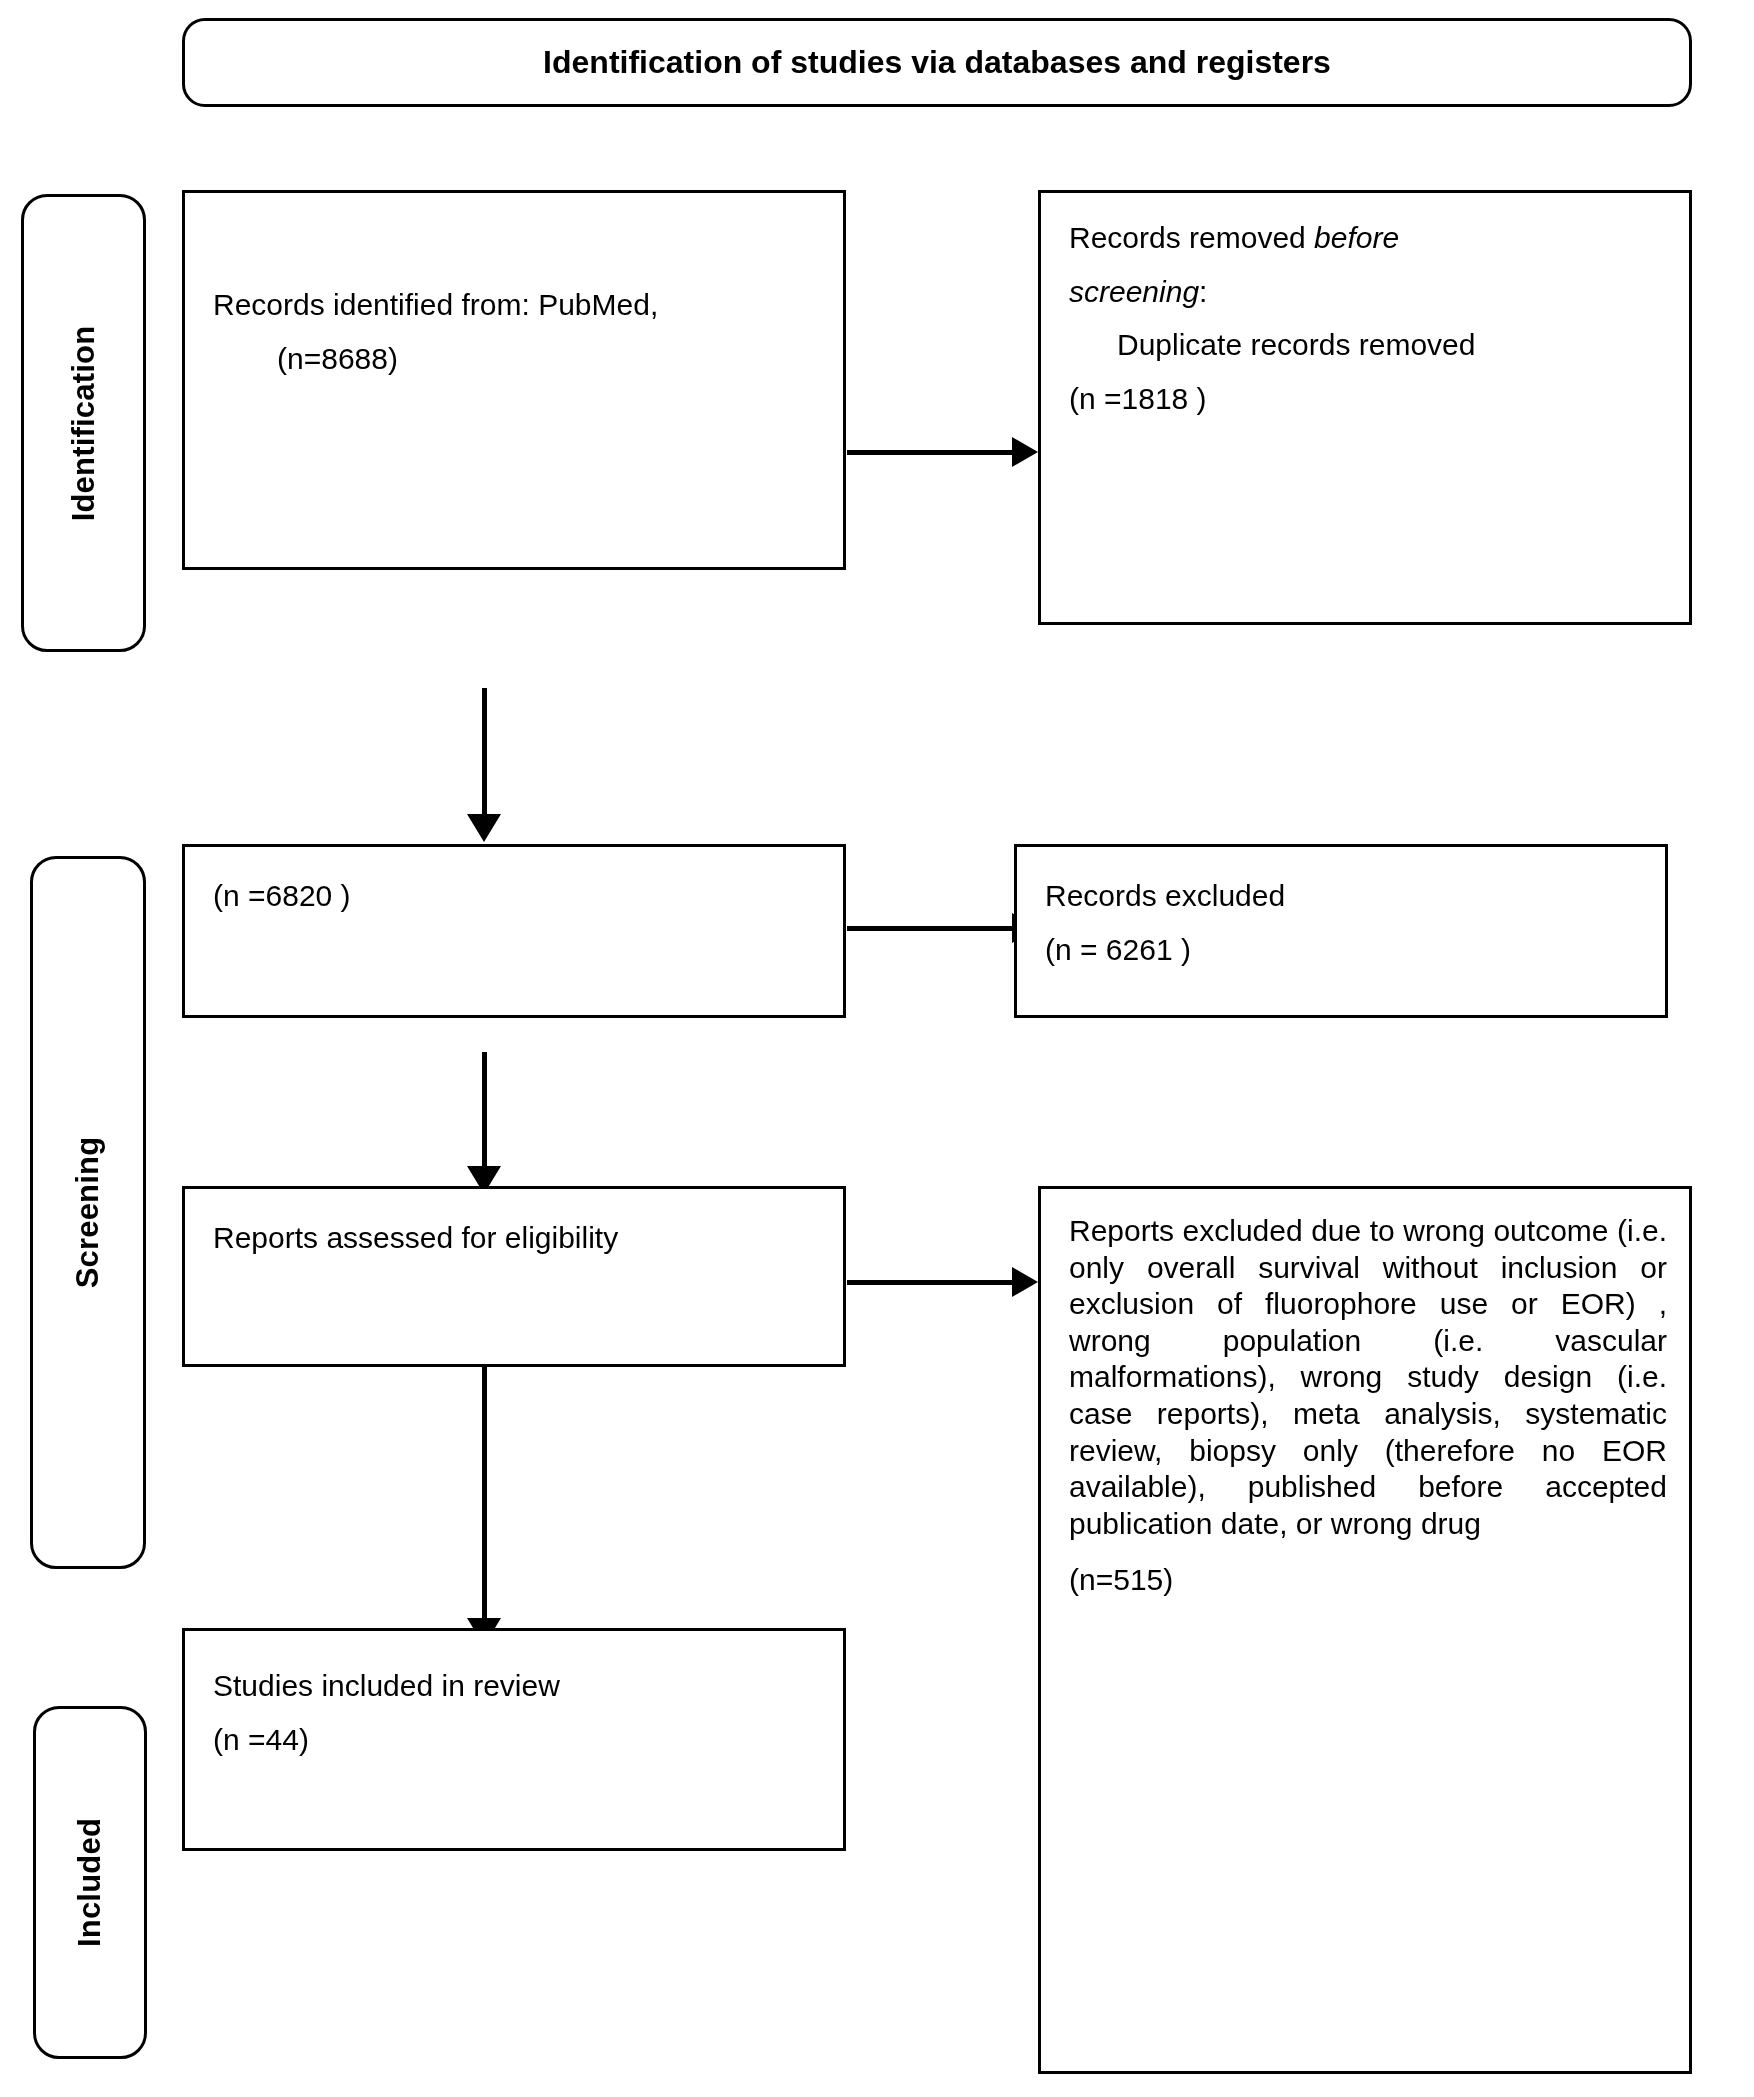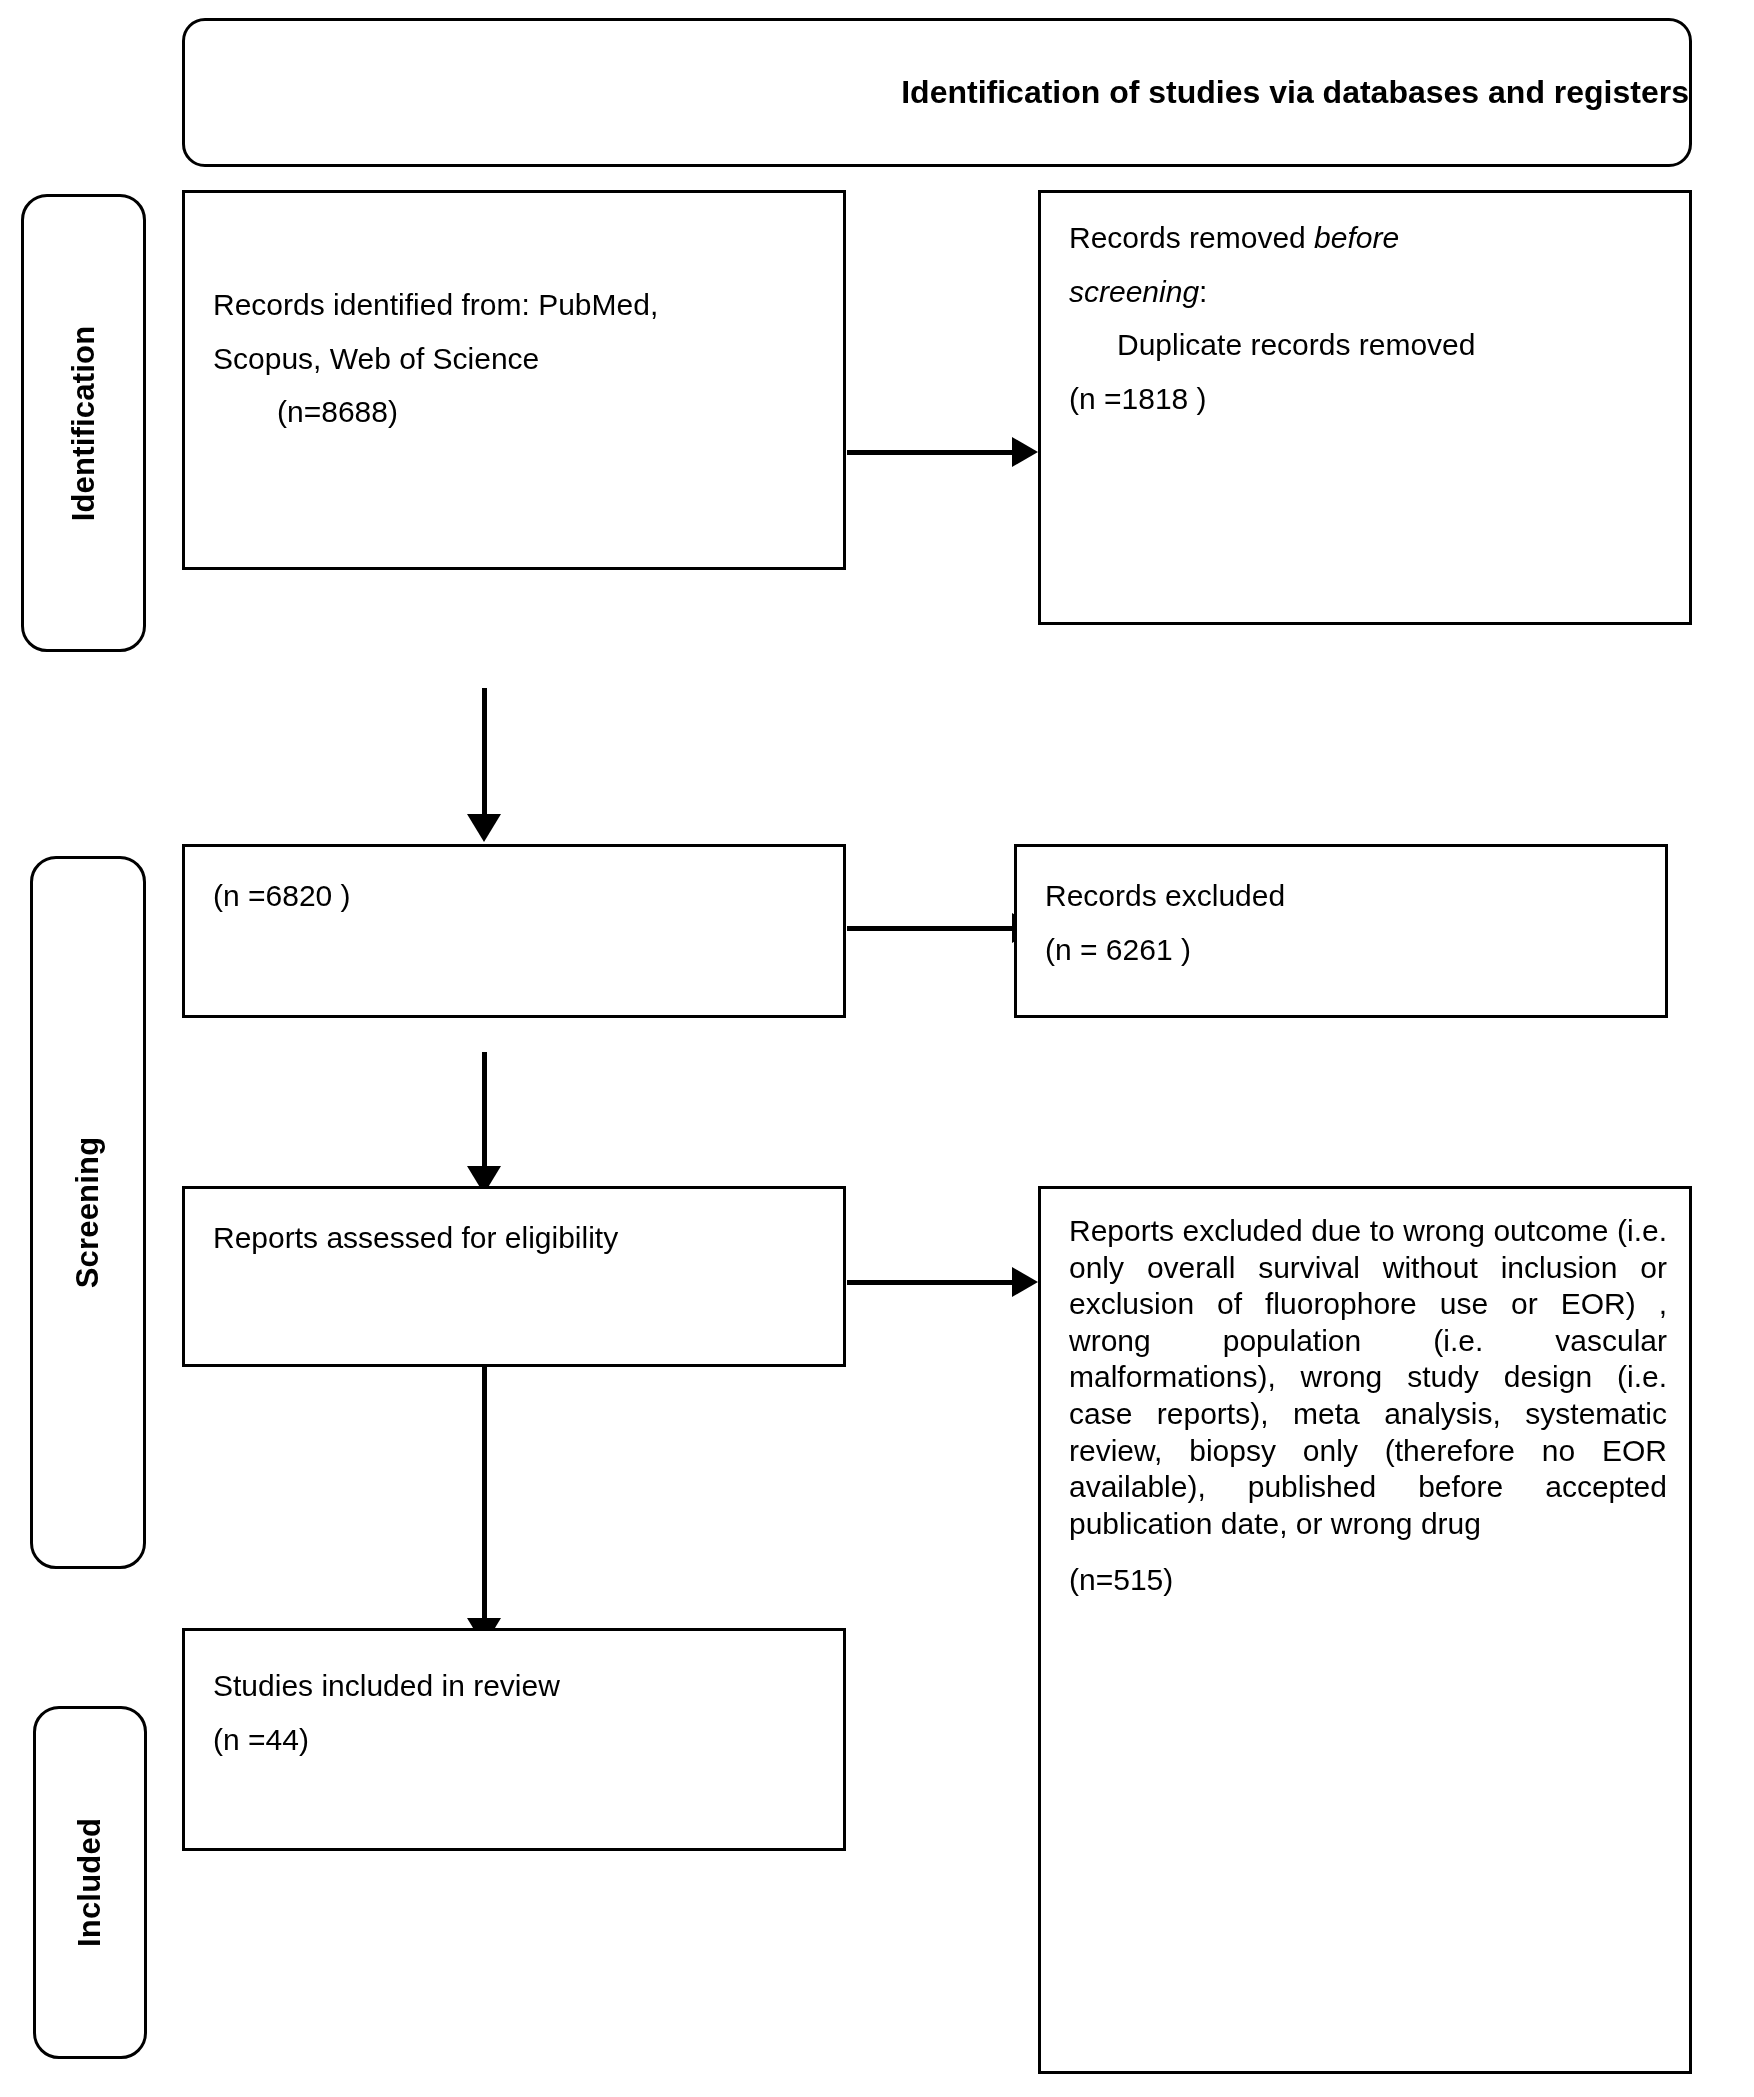--- a/index.html
+++ b/index.html
@@ -115,39 +115,38 @@
     border-left: 17px solid transparent;
     border-right: 17px solid transparent;
     border-top: 28px solid #000000;
   }
 </style>
 </head>
 <body>
 
 <div id="page">
 
-  <div class="title-banner" style="left:182px; top:18px; width:1510px; height:149px;justify-content:flex-end;">
+  <div class="title-banner" style="left:182px; top:18px; width:1510px; height:89px;">
     <div class="title-text">Identification of studies via databases and registers</div>
   </div>
 
   <div class="phase-label" style="left:21px; top:194px; width:125px; height:458px;">
     <span class="rot">Identification</span>
   </div>
 
   <div class="phase-label" style="left:30px; top:856px; width:116px; height:713px;">
     <span class="rot">Screening</span>
   </div>
 
   <div class="phase-label" style="left:33px; top:1706px; width:114px; height:353px;">
     <span class="rot">Included</span>
   </div>
 
   <div class="box" style="left:182px; top:190px; width:664px; height:380px; padding-top:94px;">
     <p>Records identified from: PubMed,</p>
-    <p>Scopus, Web of Science</p>
     <p class="center-ish">(n=8688)</p>
   </div>
 
   <div class="arrow-h" style="left:847px; top:450px; width:191px;">
     <div class="shaft" style="width:167px;"></div>
     <div class="head" style="left:165px;"></div>
   </div>
 
   <div class="box" style="left:1038px; top:190px; width:654px; height:435px; padding-top:27px;">
     <p class="justify"><span>Records removed </span><span class="ital">before</span></p>

